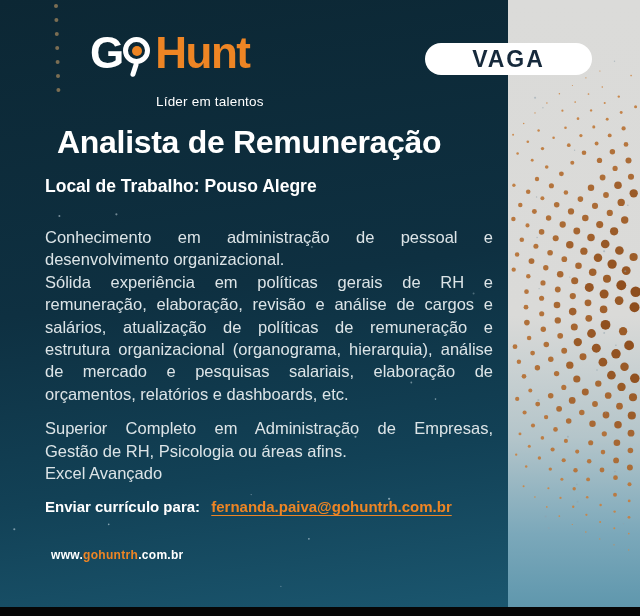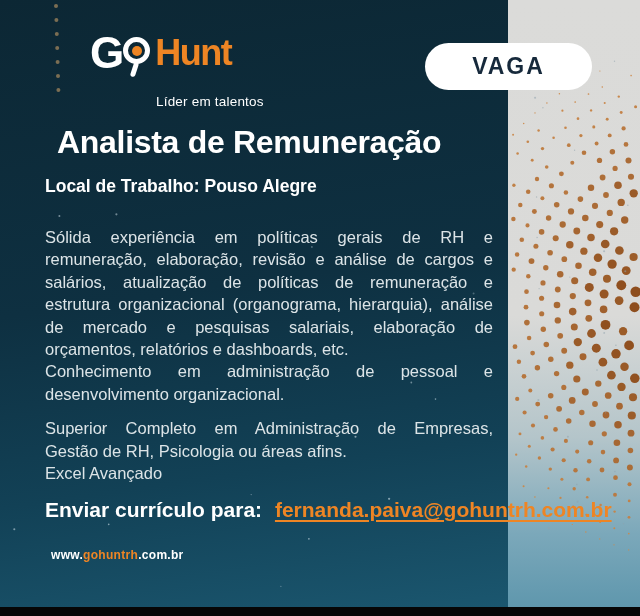--- a/index.html
+++ b/index.html
@@ -22,39 +22,39 @@
   .bottom-bar{position:absolute; left:0; bottom:0; width:640px; height:9px; background:#060606; z-index:3;}
 
   
   .logo{position:absolute; left:90px; top:30px; z-index:2; width:190px;}
   .logo-row{display:flex; align-items:center; height:46px;}
   .logo-g{color:#ffffff; font-size:44px; font-weight:bold; letter-spacing:-2px; line-height:1;}
   .glass{position:relative; width:30px; height:46px; margin-left:1px;}
   .glass-ring{position:absolute; left:0; top:7px; width:17px; height:17px; border:5.5px solid #ffffff; border-radius:50%;}
   .glass-dot{position:absolute; left:9px; top:16px; width:10px; height:10px; background:var(--accent); border-radius:50%;}
   .glass-handle{position:absolute; left:9px; top:32px; width:5px; height:15px; background:#ffffff; border-radius:3px; transform:rotate(18deg);}
-  .logo-hunt{color:var(--accent); font-size:36px; font-weight:bold; letter-spacing:-1.5px; line-height:1; margin-left:2px;}
+  .logo-hunt{color:var(--accent); font-size:44px; font-weight:bold; letter-spacing:-1.5px; line-height:1; margin-left:2px;}
   .logo-tagline{color:#ffffff; font-size:13.5px; margin-top:18px; margin-left:66px; letter-spacing:0.2px;}
 
   
   .vaga-badge{
-    position:absolute; left:425px; top:43px; width:167px; height:47px; z-index:2;
+    position:absolute; left:425px; top:43px; width:167px; height:32px; z-index:2;
     background:#ffffff; border-radius:24px; display:flex; align-items:center; justify-content:center;
   }
   .vaga-badge span{color:var(--navy); font-size:23px; font-weight:bold; letter-spacing:2px;}
   .job-title{position:absolute; left:57px; top:124px; z-index:2; color:#ffffff; font-size:32px; font-weight:bold; letter-spacing:-0.3px;}
   .job-location{position:absolute; left:45px; top:176px; z-index:2; color:#ffffff; font-size:17.5px; font-weight:bold;}
 
   .job-desc{position:absolute; left:45px; top:226px; width:448px; z-index:2; color:var(--body-text); font-size:16.5px; line-height:22.4px;}
   .para{margin:0;}
   .para.gap-before{margin-top:12px;}
   .jline{text-align:justify; text-align-last:justify;}
   .jline.last{text-align-last:left;}
 
-  .apply-row{position:absolute; left:45px; top:498px; z-index:2; font-size:21px; white-space:nowrap;}
+  .apply-row{position:absolute; left:45px; top:498px; z-index:2; font-size:15px; white-space:nowrap;}
   .apply-label{color:#ffffff; font-weight:bold;}
   .apply-email{color:var(--accent); font-weight:bold; text-decoration:underline; text-underline-offset:3px; cursor:pointer; margin-left:7px;}
 
   .website{position:absolute; left:51px; top:548px; z-index:2; font-size:12px; font-weight:bold; letter-spacing:0.3px; cursor:pointer;}
   .website .w-white{color:#ffffff;}
   .website .w-orange{color:var(--accent);}
 </style>
 </head>
 <body>
 
@@ -340,30 +340,30 @@
 
   <div class="vaga-badge">
     <span>VAGA</span>
   </div>
 
   <div class="job-title">Analista de Remuneração</div>
   <div class="job-location">Local de Trabalho: Pouso Alegre</div>
 
   <div class="job-desc">
     <div class="para">
+        <div class="jline">Conhecimento em administração de pessoal e</div>
+        <div class="jline last">desenvolvimento organizacional.</div>
+      </div>
+    <div class="para">
         <div class="jline">Sólida experiência em políticas gerais de RH e</div>
         <div class="jline">remuneração, elaboração, revisão e análise de cargos e</div>
         <div class="jline">salários, atualização de políticas de remuneração e</div>
         <div class="jline">estrutura organizacional (organograma, hierarquia), análise</div>
         <div class="jline">de mercado e pesquisas salariais, elaboração de</div>
         <div class="jline last">orçamentos, relatórios e dashboards, etc.</div>
-      </div>
-    <div class="para">
-        <div class="jline">Conhecimento em administração de pessoal e</div>
-        <div class="jline last">desenvolvimento organizacional.</div>
       </div>
     <div class="para gap-before">
         <div class="jline">Superior Completo em Administração de Empresas,</div>
         <div class="jline last">Gestão de RH, Psicologia ou áreas afins.</div>
       </div>
     <div class="para">
         <div class="jline last">Excel Avançado</div>
       </div>
   </div>
 

